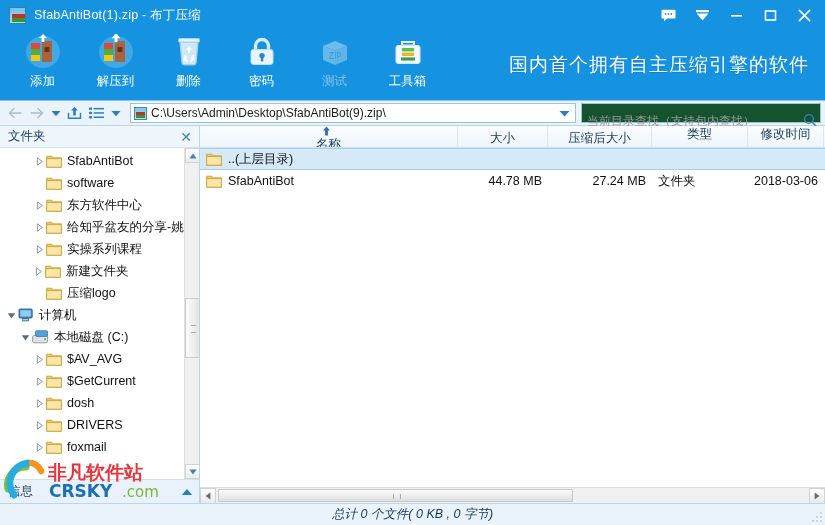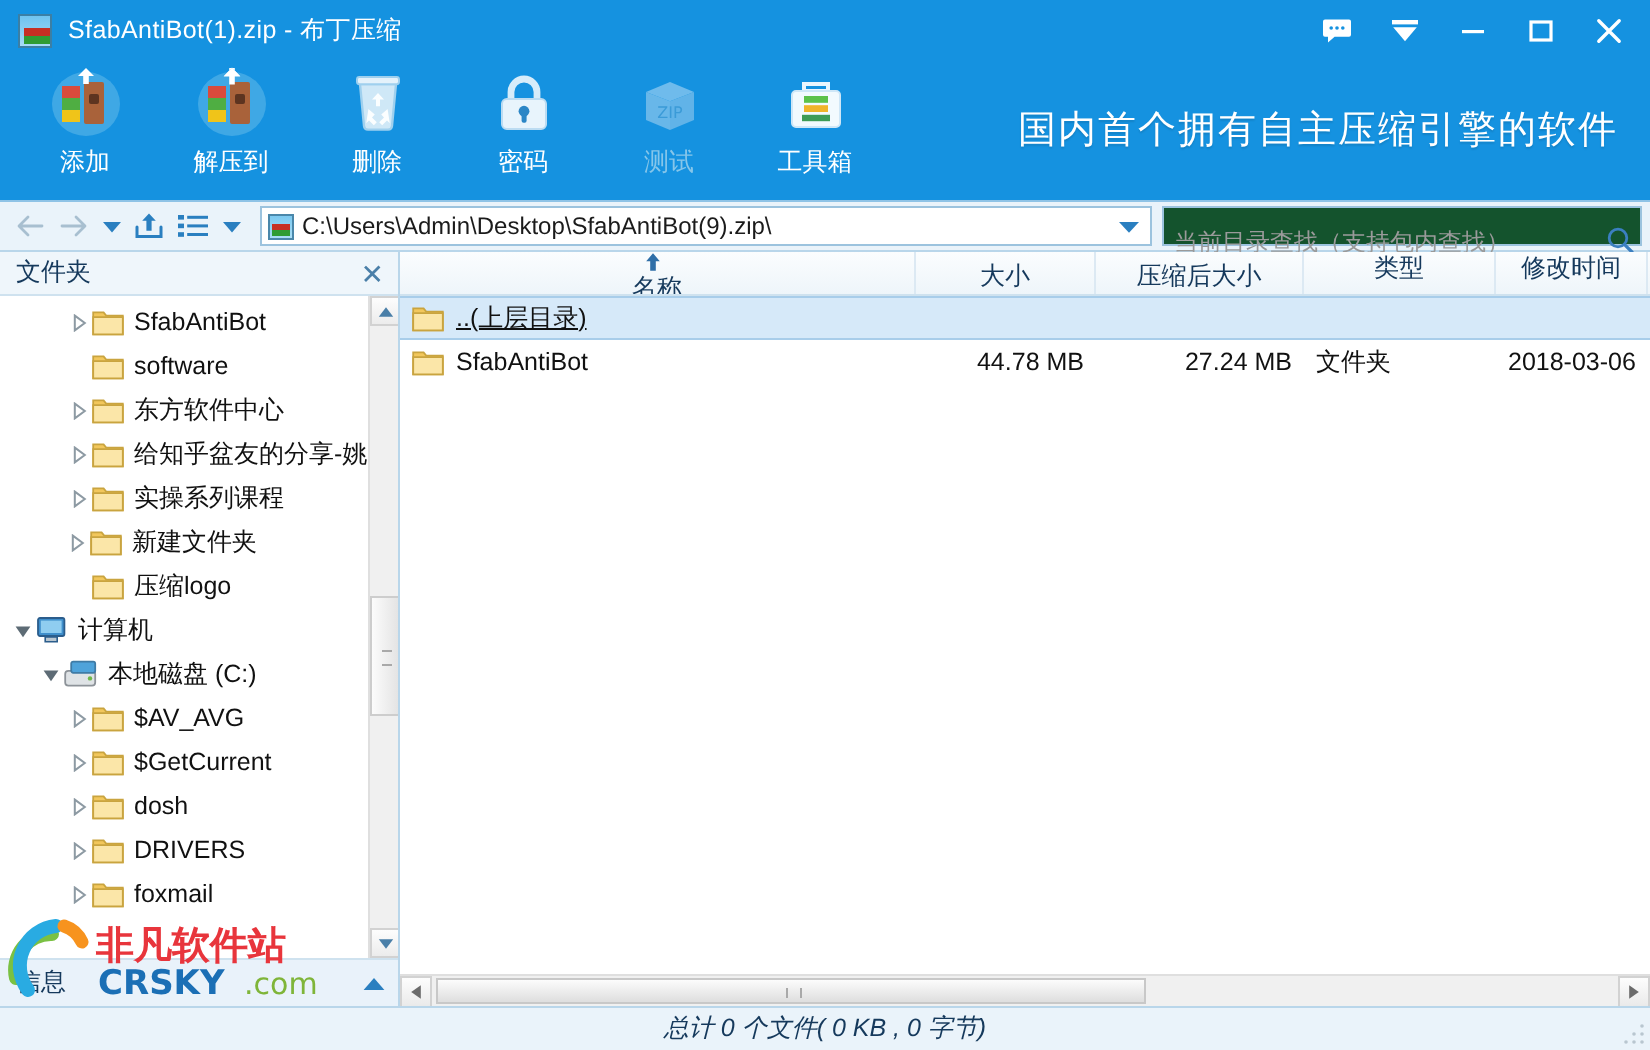--- a/index.html
+++ b/index.html
@@ -776,21 +776,21 @@
           </div>
           <div class="col" style="flex: 0 0 96px;">
             <span>类型</span>
           </div>
           <div class="col" style="flex: 0 0 76px;">
             <span>修改时间</span>
           </div>
         </div>
       <div class="rows" id="rows-host">
           <div class="row sel">
-            <div class="cell" style="flex: 0 0 258px; text-decoration: underline;">
+            <div class="cell" style="flex: 0 0 258px;">
               <span class="folder"><svg width="16" height="14" viewBox="0 0 16 14">
                   <path d="M0.6 2.2h5.2l1.3 1.6h8.3v9.4H0.6z" fill="#f2c75c" stroke="#c9a43f" stroke-width="0.9"></path>
                   <path d="M0.6 4.6h14.8v8.6H0.6z" fill="#fbe6a8" stroke="#c9a43f" stroke-width="0.9"></path>
                 </svg></span>
               <span>..(上层目录)</span>
             </div>
             <div class="cell r" style="flex: 0 0 90px;">
               <span></span>
             </div>
             <div class="cell r" style="flex: 0 0 104px;">

